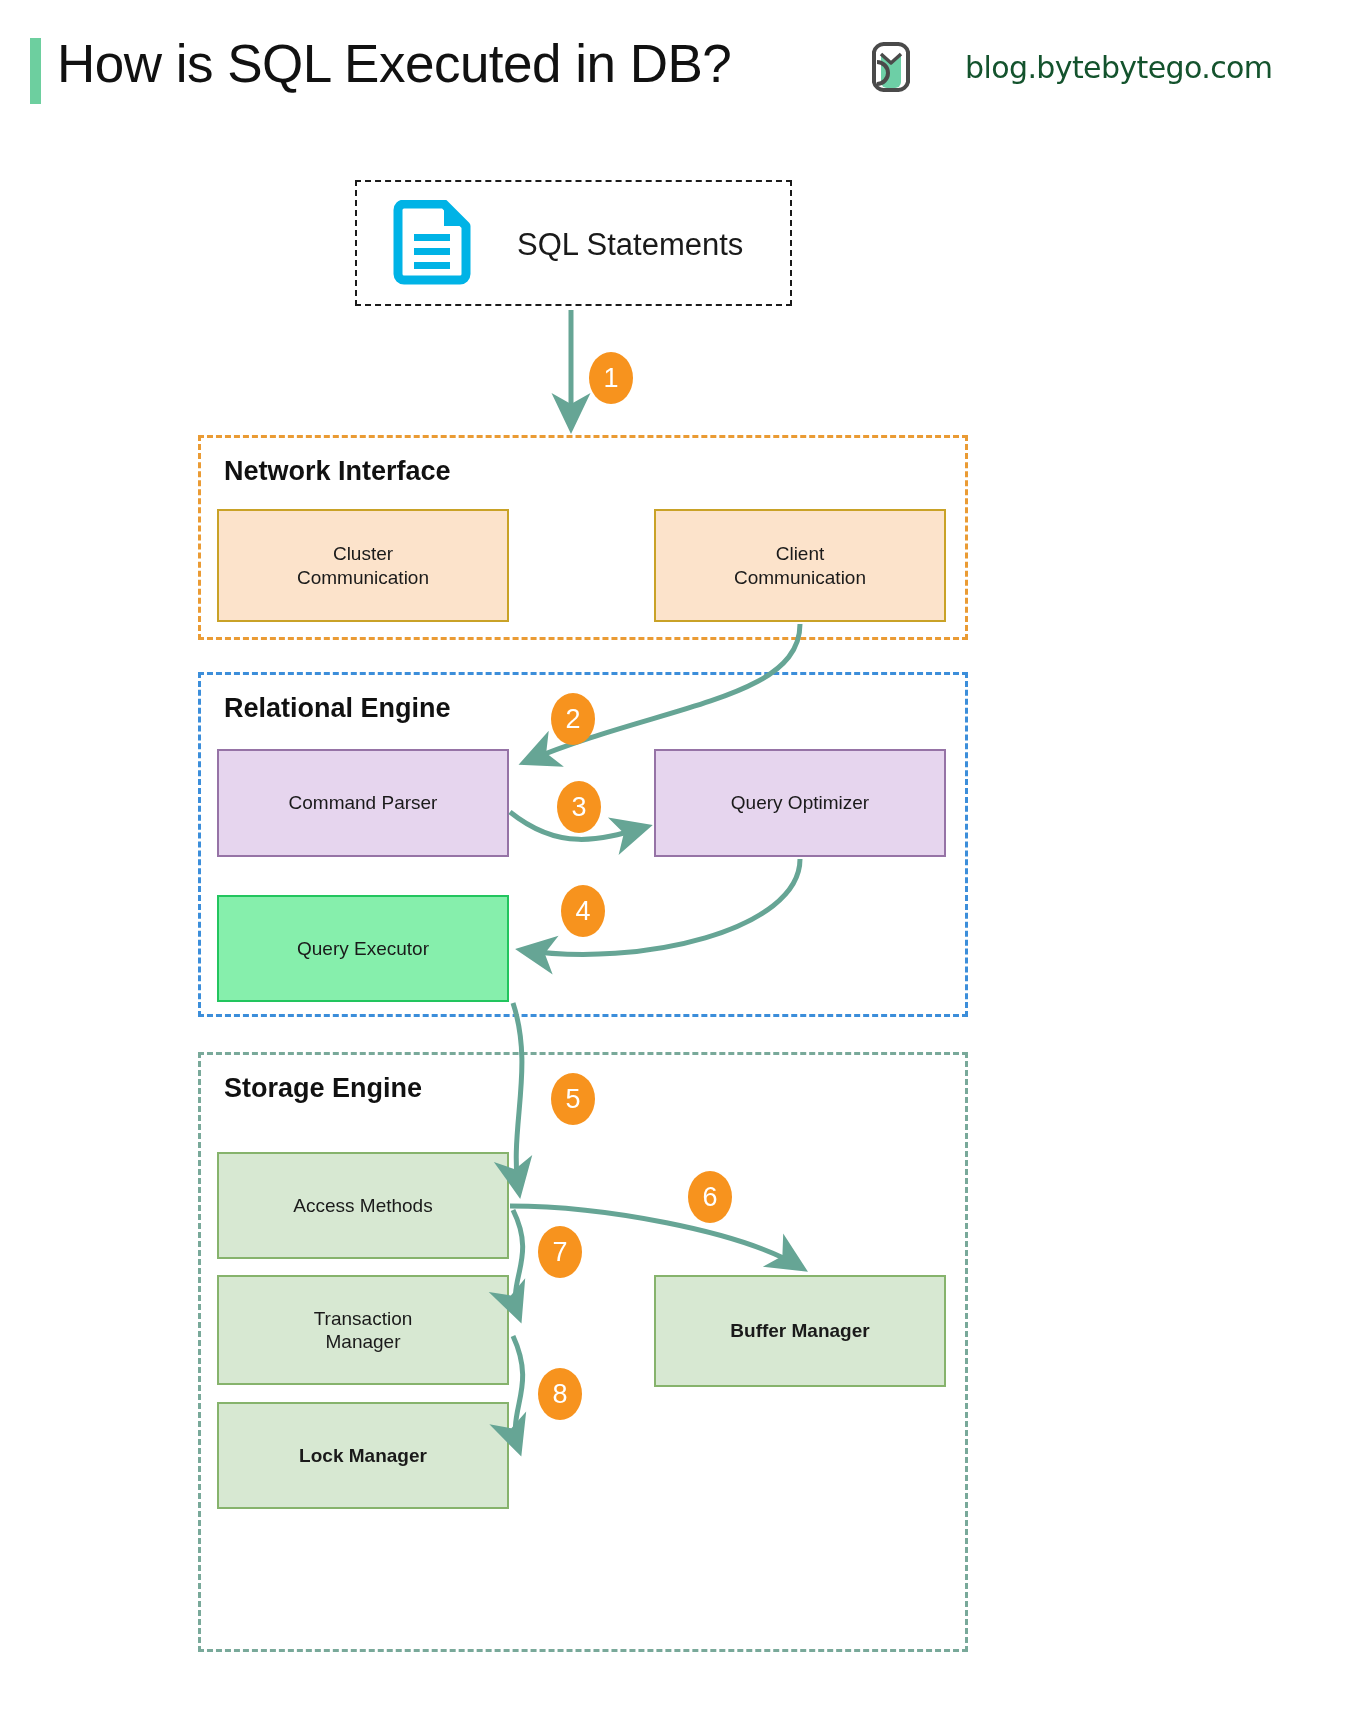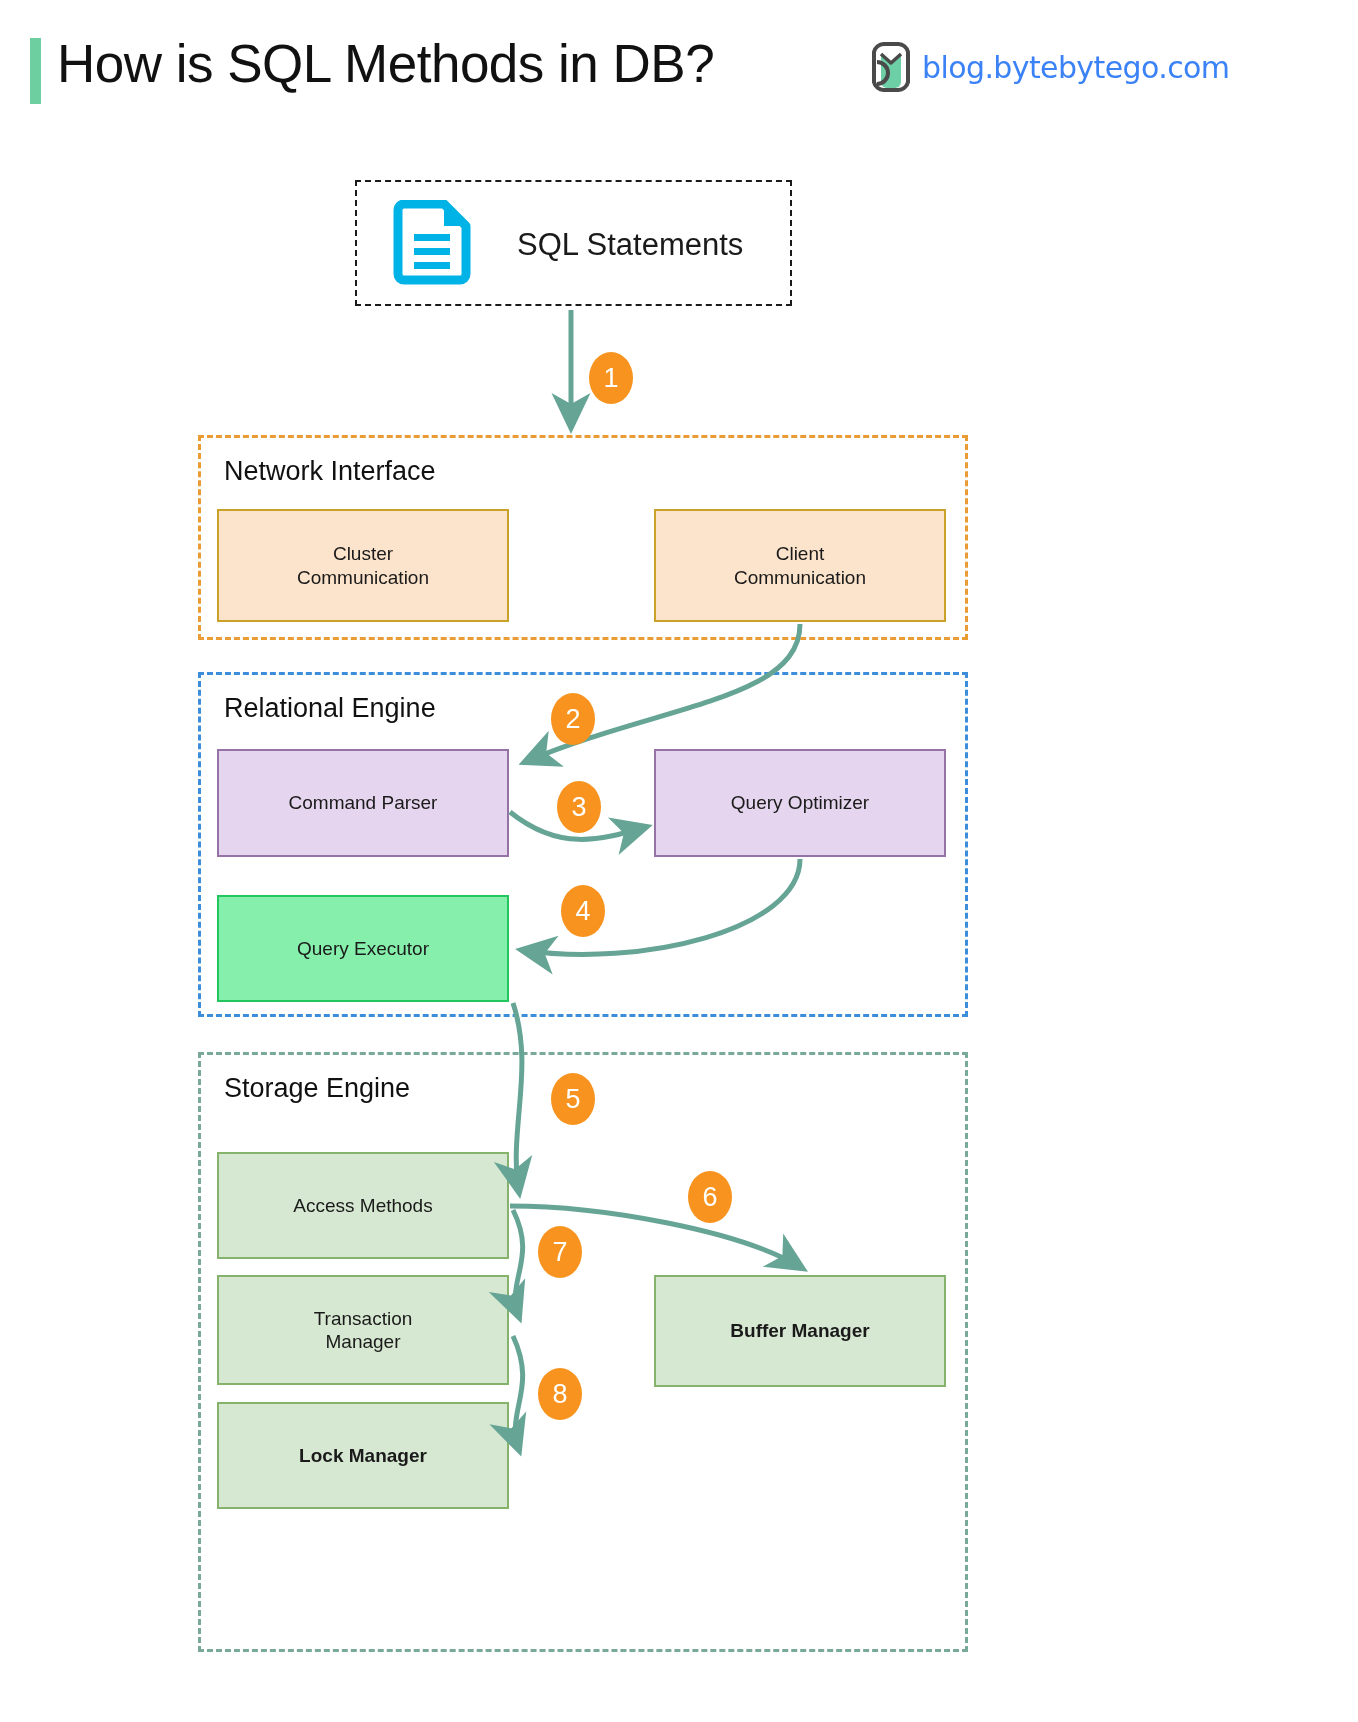--- a/index.html
+++ b/index.html
@@ -20,43 +20,44 @@
   }
   .page-title {
     position: absolute; left: 57px; top: 33px;
     font-size: 53px; font-weight: 400; color: #111111;
     letter-spacing: -0.5px; white-space: nowrap;
     font-family: "Liberation Sans", sans-serif;
   }
   .brand { position: absolute; left: 868px; top: 42px; display: flex; align-items: center; gap: 8px; }
   .brand-logo { width: 46px; height: 50px; display: block; }
   .brand-text {
-    font-size: 30px; color: #3b82f6; font-weight: 500;
+    font-size: 30px; color: #14532d; font-weight: 500;
     font-family: "DejaVu Sans", sans-serif; letter-spacing: -0.6px;
     white-space: nowrap;
+    margin-left: 43px;
   }
 
   
   .src-box {
     position: absolute; left: 355px; top: 180px; width: 437px; height: 126px;
     border: 2.5px dashed #1a1a1a;
     background: #ffffff;
   }
   .src-icon { position: absolute; left: 33px; top: 18px; width: 90px; height: 90px; }
   .src-label {
     position: absolute; left: 160px; top: 0; height: 126px;
     display: flex; align-items: center;
     font-size: 31px; color: #1a1a1a; white-space: nowrap;
   }
 
   
   .group { position: absolute; background: transparent; }
   .group-title {
     position: absolute; left: 23px; top: 18px;
-    font-size: 27px; font-weight: normal; color: #111111; white-space: nowrap;
+    font-size: 27px; font-weight: bold; color: #111111; white-space: nowrap;
   }
   #group-network  { left: 198px; top: 435px;  width: 770px; height: 205px; border: 3.5px dashed #EA9B34; }
   #group-relational { left: 198px; top: 672px; width: 770px; height: 345px; border: 3.5px dashed #3C8EDA; }
   #group-storage  { left: 198px; top: 1052px; width: 770px; height: 600px; border: 3.5px dashed #79A99A; }
 
   
   .node {
     position: absolute;
     display: flex; align-items: center; justify-content: center;
     text-align: center; line-height: 1.22;
@@ -99,21 +100,21 @@
   #b7 { left: 538px; top: 1226px; }
   #b8 { left: 538px; top: 1368px; }
 </style>
 </head>
 <body>
 
 <div id="root">
 
   <div class="header">
     <div class="accent-bar"></div>
-    <div class="page-title">How is SQL Methods in DB?</div>
+    <div class="page-title">How is SQL Executed in DB?</div>
     <div class="brand">
       <svg class="brand-logo" viewBox="0 0 46 50">
         <path d="M6 10 a10 10 0 0 1 10 -8 h14 a10 10 0 0 1 10 8 v30 a10 10 0 0 1 -10 8 h-14 a10 10 0 0 1 -10 -8 z" fill="none" stroke="#4a4a4a" stroke-width="4"></path>
         <path d="M13 12 h20 v28 a6 6 0 0 1 -6 6 h-8 a6 6 0 0 1 -6 -6 z" fill="#6DCFA6"></path>
         <path d="M13 12 l10 9 l10 -9 z" fill="#ffffff"></path>
         <path d="M13 12 l10 9 l10 -9" fill="none" stroke="#4a4a4a" stroke-width="3.5" stroke-linejoin="round"></path>
         <path d="M9 20 a11 11 0 0 1 0 22" fill="none" stroke="#4a4a4a" stroke-width="4"></path>
       </svg>
       <div class="brand-text">blog.bytebytego.com</div>
     </div>

